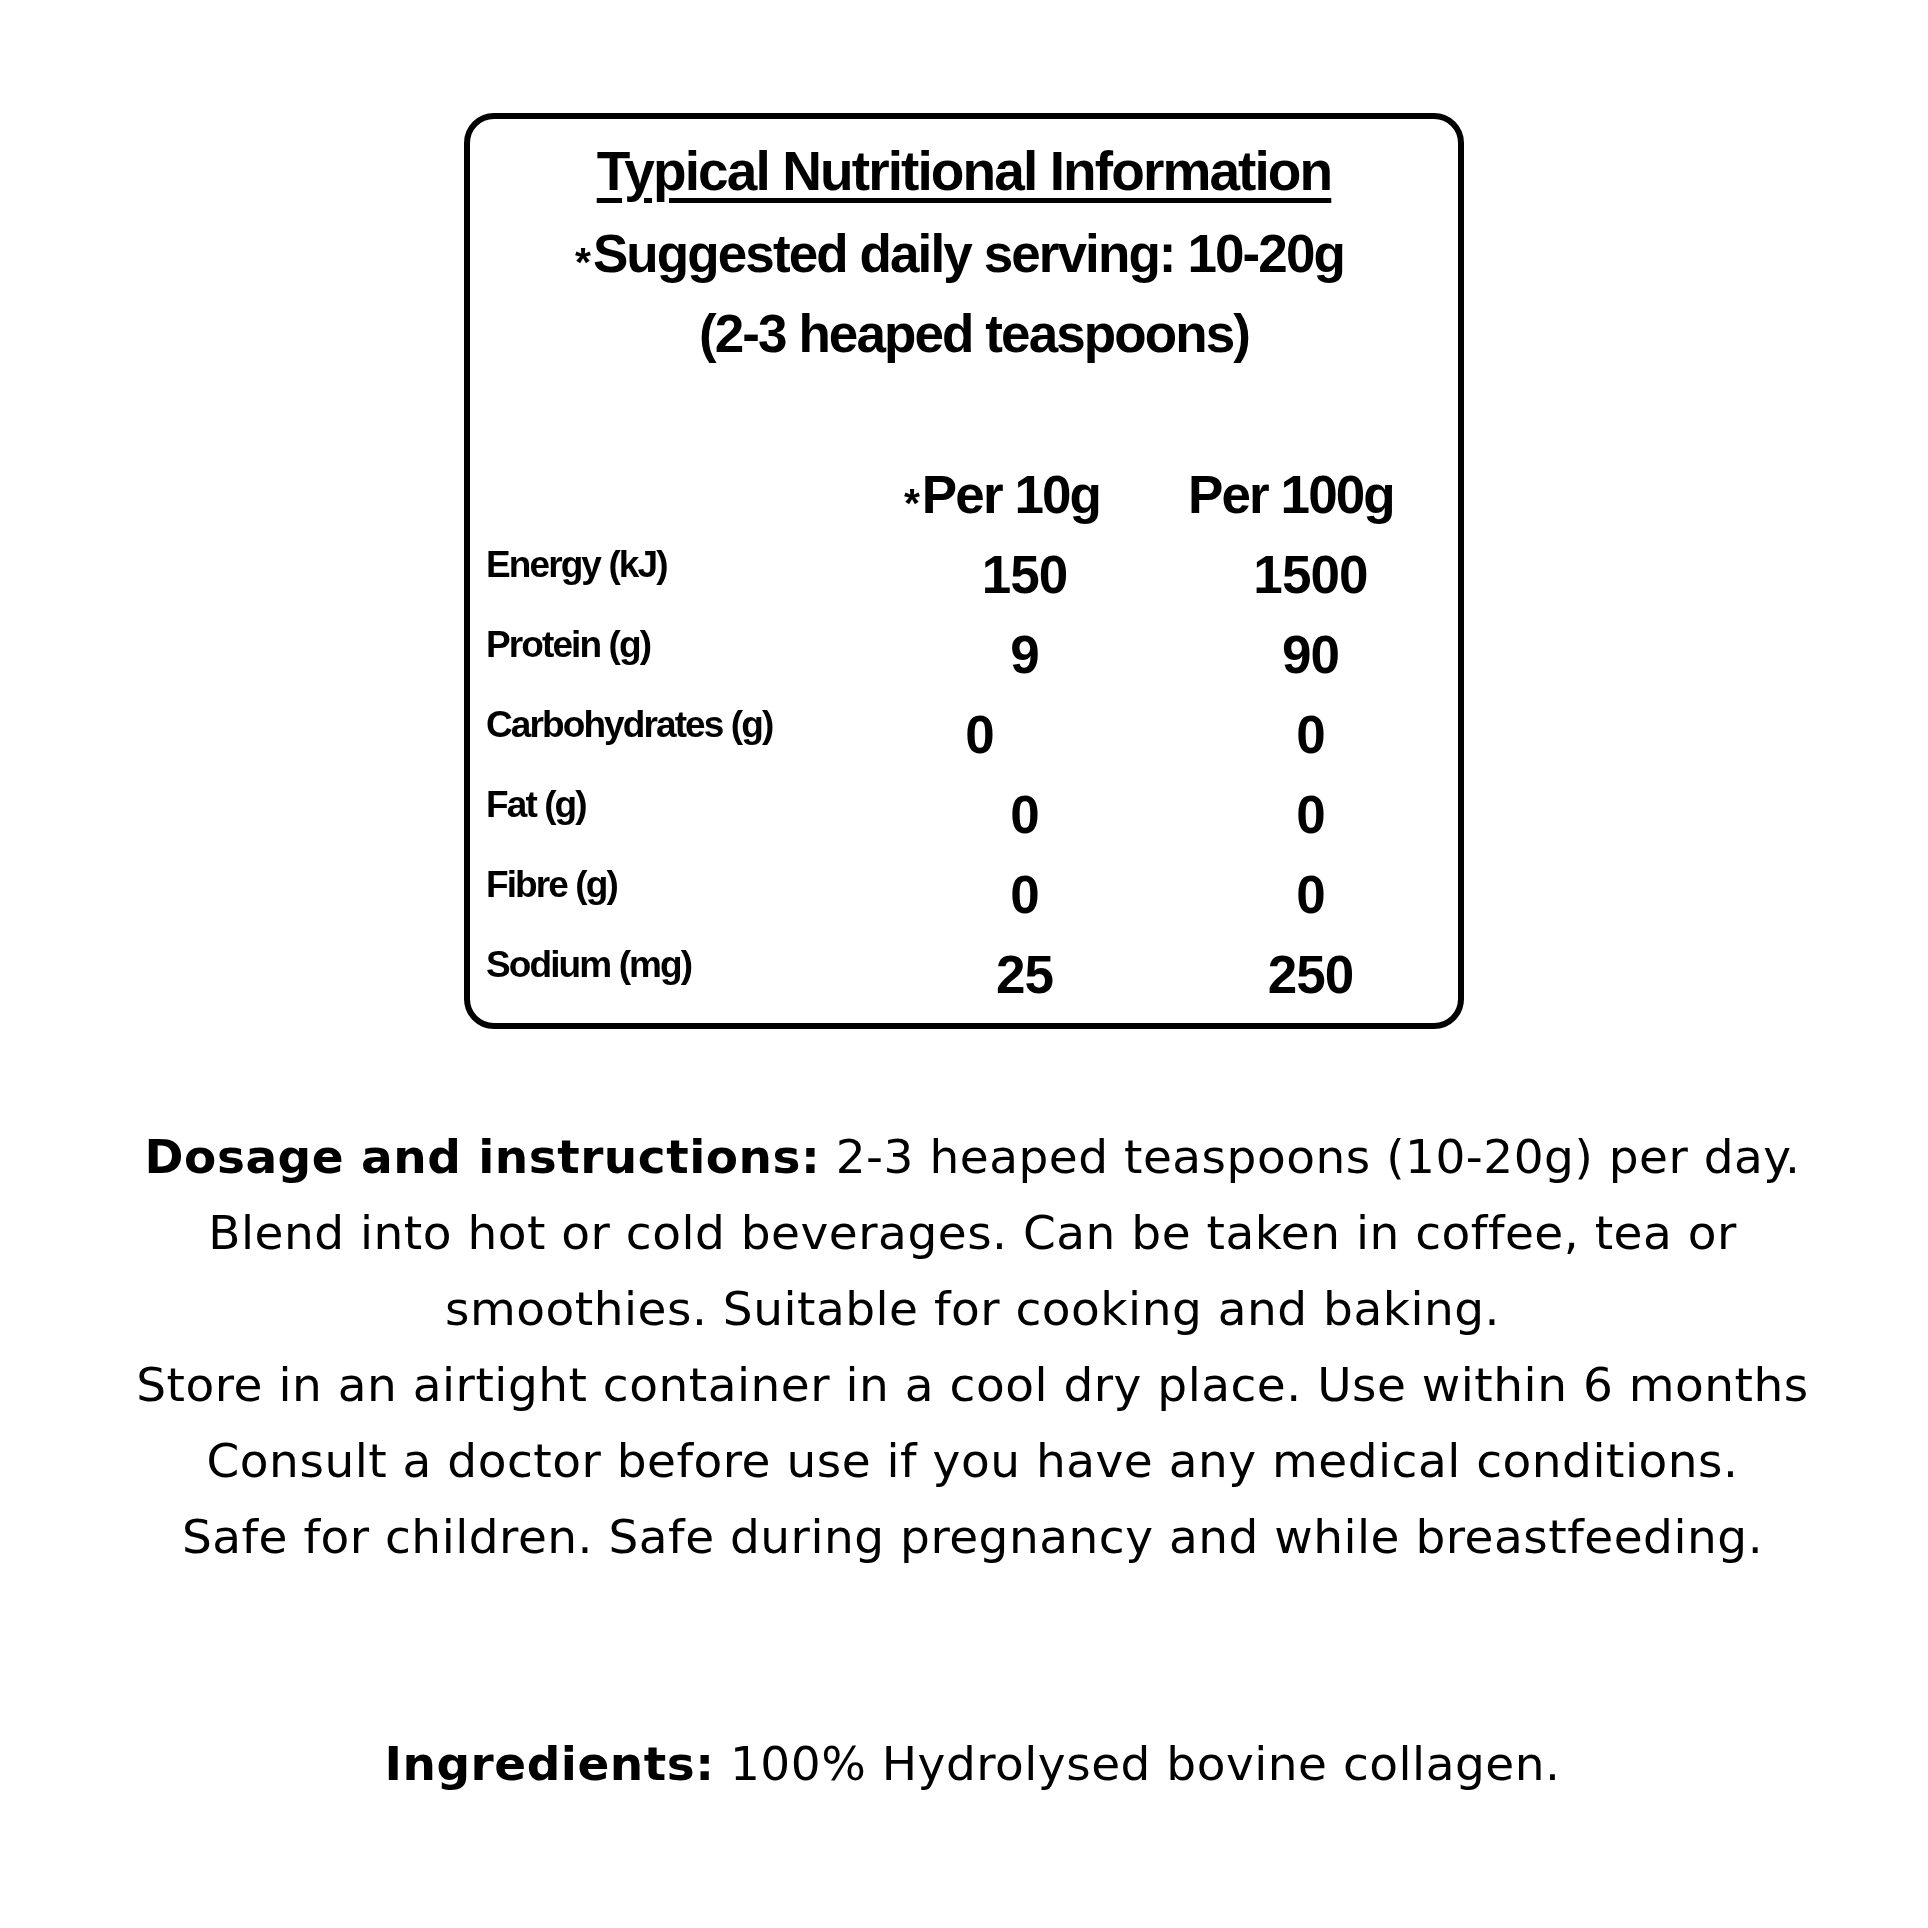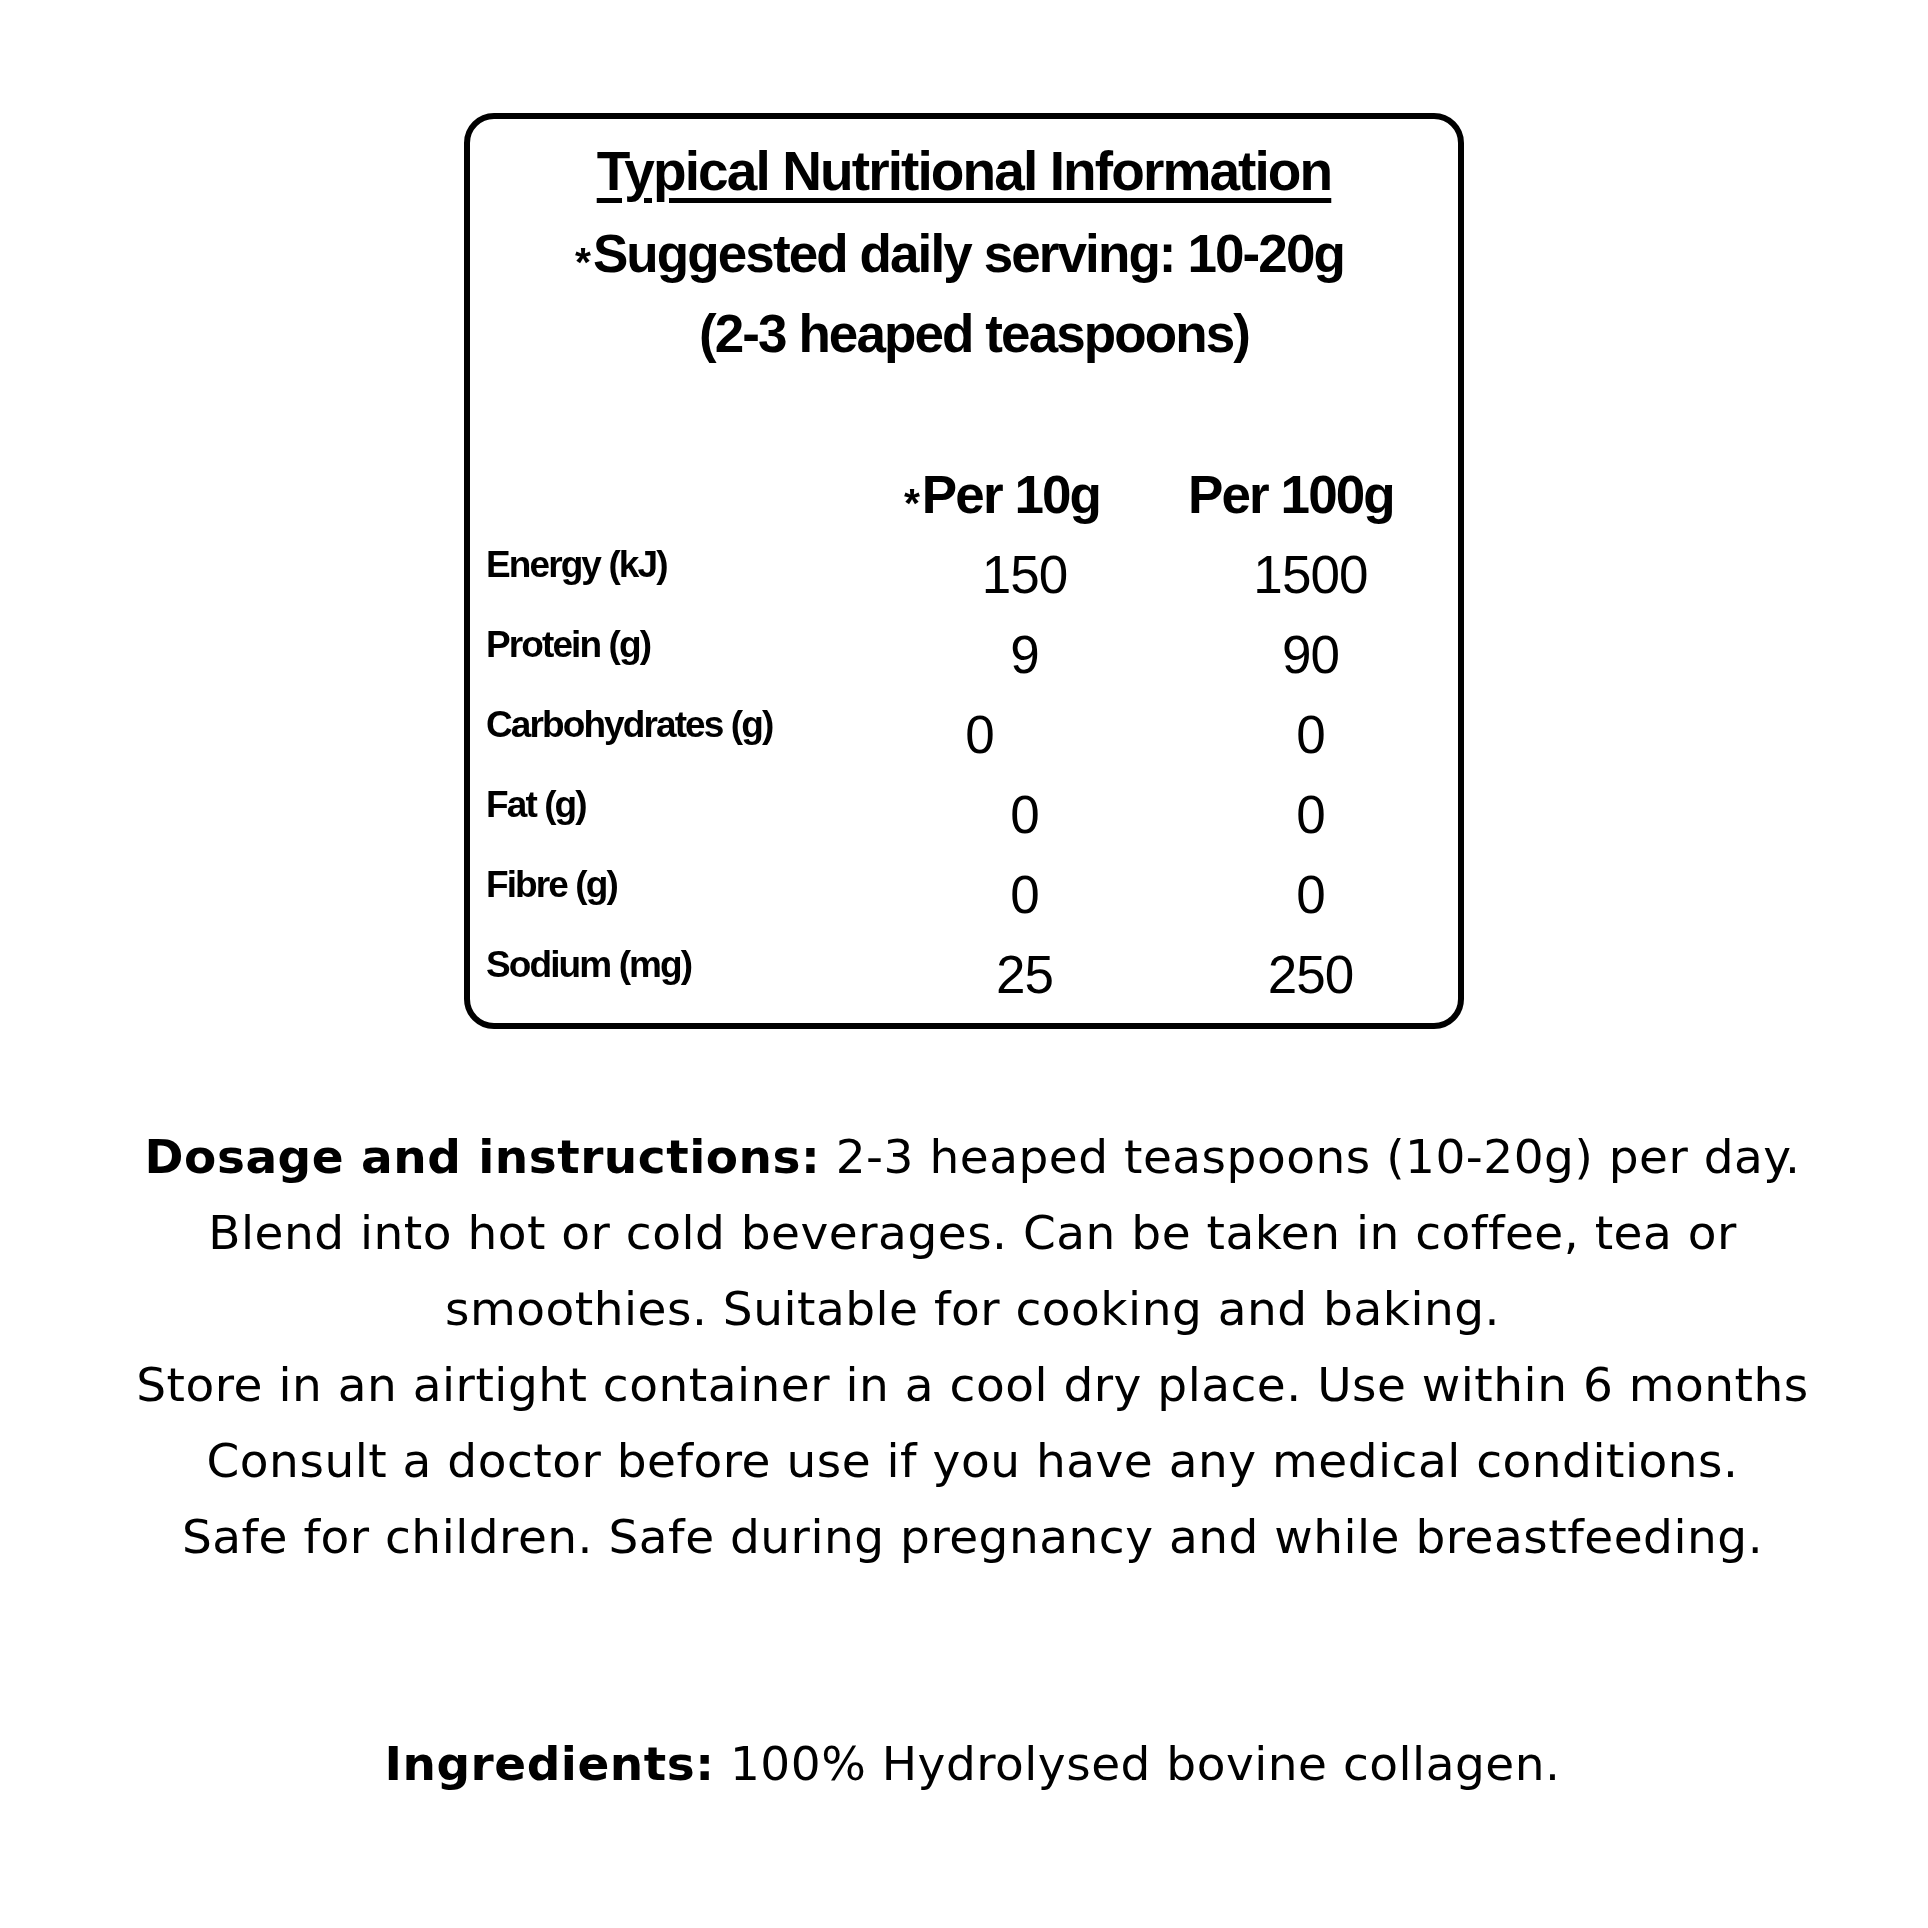--- a/index.html
+++ b/index.html
@@ -20,21 +20,21 @@
   .serving.l2 { top: 303px; margin-left: 20px; }
   .star { font-size: 41px; font-weight: bold; vertical-align: -3.8px; margin-right: 3.8px; }
   .table { position: absolute; left: 0; top: 0; width: 100%; }
   .hdr { position: absolute; top: 464px; font-size: 53px; text-align: center; }
   .hdr.c1 { left: 904px; }
   .hdr.c2 { left: 1188px; }
   .row { position: absolute; left: 0; width: 100%; height: 75px; }
   .row .lbl { position: absolute; left: 486px; font-size: 37px; white-space: nowrap; }
   .row .v {
     position: absolute; width: 245px; text-align: center; font-family: "Liberation Sans", sans-serif;
-    font-weight: normal; font-size: 53px; letter-spacing: -0.9px;
+    font-weight: bold; font-size: 53px; letter-spacing: -0.9px;
   }
   .row .v1 { left: 902px; }
   .row .v2 { left: 1188px; text-align: center; }
   .para {
     position: absolute; left: 0; width: 1928px; text-align: center;
     font-family: "DejaVu Sans", sans-serif; font-size: 47px; line-height: 76px; font-weight: normal;
     letter-spacing: 0.5px;
   }
   .para b { font-weight: bold; }
   .dosage { top: 1119px; }

